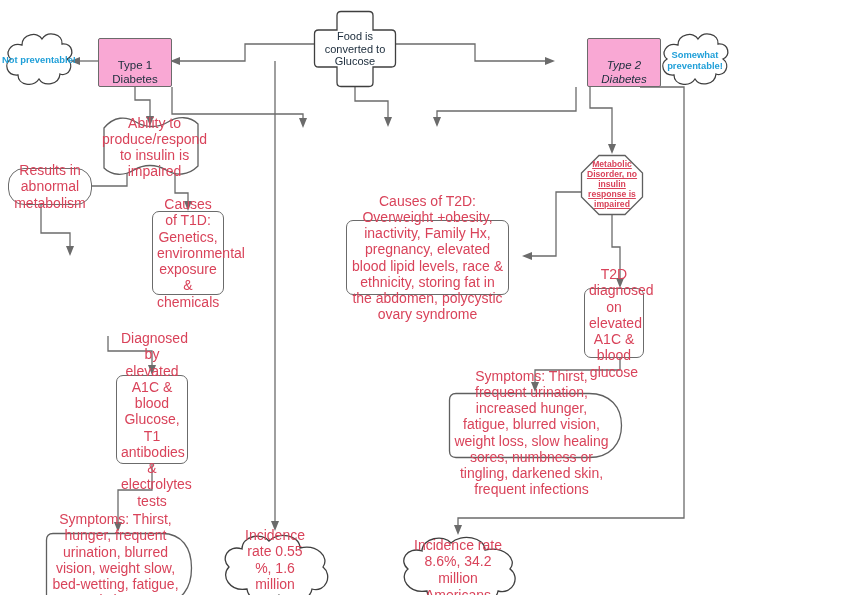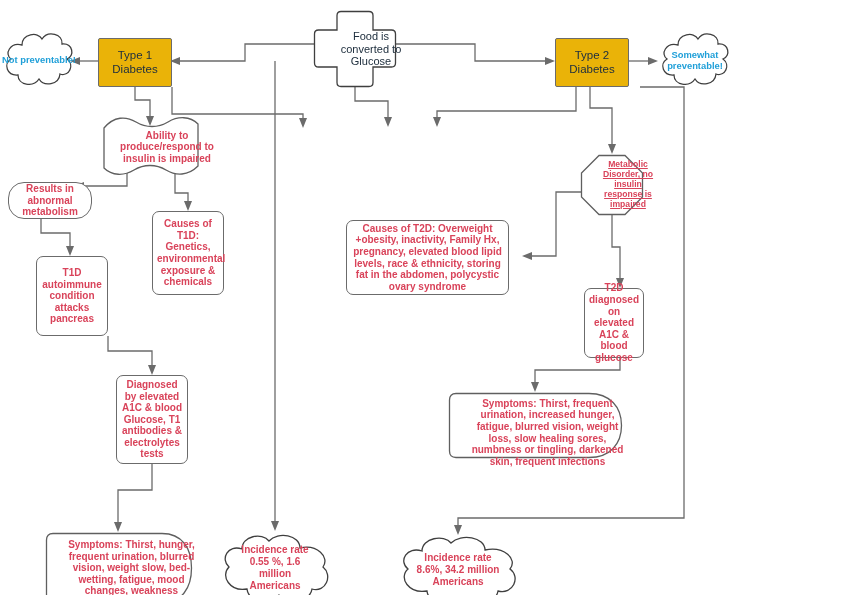--- a/index.html
+++ b/index.html
@@ -40,42 +40,43 @@
 
   
   .rect{
     border:1.3px solid #6b6b6b;
     border-radius:7px;
     background:#fff;
   }
   .rect-sq{
     border:1.3px solid #6b6b6b;
     border-radius:2px;
-    background:#eab308;
+    background:#f9a8d4;
+    align-items:flex-end;
   }
 
   
   .t-dark{ color:#20303f; font-weight:400; font-size:11.5px; }
-  .t-red{ color:#d9435a; font-weight:bold; font-size:10px; }
+  .t-red{ color:#d9435a; font-weight:normal; font-size:14px; }
   .t-red-sm{ color:#d9435a; font-weight:bold; font-size:8.6px;text-decoration:underline; }
   .t-blue{ color:#1f9fd8; font-weight:bold; font-size:9.4px; }
 
   
   .cloud{ position:absolute; }
   .cloud svg{ position:absolute; left:0; top:0; overflow:visible; }
   .cloud .cl-txt{
     position:absolute; left:0; top:0; width:100%; height:100%;
     display:flex; align-items:center; justify-content:center;
     text-align:center; line-height:1.18;
   }
   
   .shape{ position:absolute; }
   .shape svg{ position:absolute; left:0; top:0; overflow:visible; }
   .shape .sh-txt{
-    position:absolute; left:16px; top:0; width:100%; height:100%;
+    position:absolute; left:0; top:0; width:100%; height:100%;
     display:flex; align-items:center; 
     text-align:center; line-height:1.16;
   }
   .sh-stroke{ fill:#ffffff; stroke:#5f5f5f; stroke-width:1.3; }
   .sh-stroke-dark{ fill:#ffffff; stroke:#3f3f3f; stroke-width:1.3; }
 </style>
 </head>
 <body>
 
 <div id="canvas">
@@ -168,21 +169,21 @@
         Q 82.5 20 82.5 24 L 82.5 53 Q 82.5 57 78.5 57 L 60 57 L 60 72.5
         Q 60 76.5 56 76.5 L 28 76.5 Q 24 76.5 24 72.5 L 24 57 L 5.5 57
         Q 1.5 57 1.5 53 L 1.5 24 Q 1.5 20 5.5 20 L 24 20 L 24 5.5
         Q 24 1.5 28 1.5 Z"></path>
     </svg>
     <div class="sh-txt">
         <span class="t-dark" style="font-size:11px;">Food is converted to Glucose</span>
       </div>
   </div>
 
-  <div class="node rect-sq" style="left:555px; top:38px; width:74px; height:49px;">
+  <div class="node rect-sq" style="left:587px; top:38px; width:74px; height:49px;font-style:italic;">
     <span class="txt t-dark">Type 2 Diabetes</span>
   </div>
 
   <div class="cloud" style="left:657px; top:28px; width:76px; height:64px;">
     <svg width="76" height="64" viewBox="0 0 76 64" aria-hidden="true">
       <path class="sh-stroke-dark" d="
         M 21 17 C 21 6, 37 3, 41 11
         C 47 2, 62 6, 61 16
         C 72 15, 74 28, 66 31
         C 74 37, 68 49, 59 46
@@ -213,35 +214,32 @@
     <svg width="64" height="62" viewBox="0 0 64 62" aria-hidden="true">
       <path class="sh-stroke" d="
         M 19 1.5 L 45 1.5 L 62.5 19 L 62.5 43 L 45 60.5 L 19 60.5
         L 1.5 43 L 1.5 19 Z"></path>
     </svg>
     <div class="sh-txt">
         <span class="t-red-sm">Metabolic Disorder, no insulin response is impaired</span>
       </div>
   </div>
 
-  <div class="node rect" style="left:8px; top:168px; width:84px; height:37px; border-radius:16px;margin-top:14px;">
+  <div class="node rect" style="left:8px; top:168px; width:84px; height:37px; border-radius:16px;">
     <span class="txt t-red">Results in abnormal metabolism</span>
   </div>
 
   <div class="node rect" style="left:152px; top:211px; width:72px; height:84px;">
     <span class="txt t-red">Causes of T1D: Genetics, environmental exposure &amp; chemicals</span>
   </div>
 
   <div class="node rect" style="left:346px; top:220px; width:163px; height:75px;">
     <span class="txt t-red">Causes of T2D: Overweight +obesity, inactivity, Family Hx, pregnancy, elevated blood lipid levels, race &amp; ethnicity, storing fat in the abdomen, polycystic ovary syndrome</span>
   </div>
 
-  <div class="node rect" style="left:36px; top:256px; width:72px; height:80px;">
-    <span class="txt t-red">T1D autoimmune condition attacks pancreas</span>
-  </div>
 
   <div class="node rect" style="left:584px; top:288px; width:60px; height:70px;">
     <span class="txt t-red">T2D diagnosed on elevated A1C &amp; blood glucose</span>
   </div>
 
   <div class="node rect" style="left:116px; top:375px; width:72px; height:89px;">
     <span class="txt t-red">Diagnosed by elevated A1C &amp; blood Glucose, T1 antibodies &amp; electrolytes tests</span>
   </div>
 
   <div class="shape" style="left:448px; top:392px; width:175px; height:81px;">

